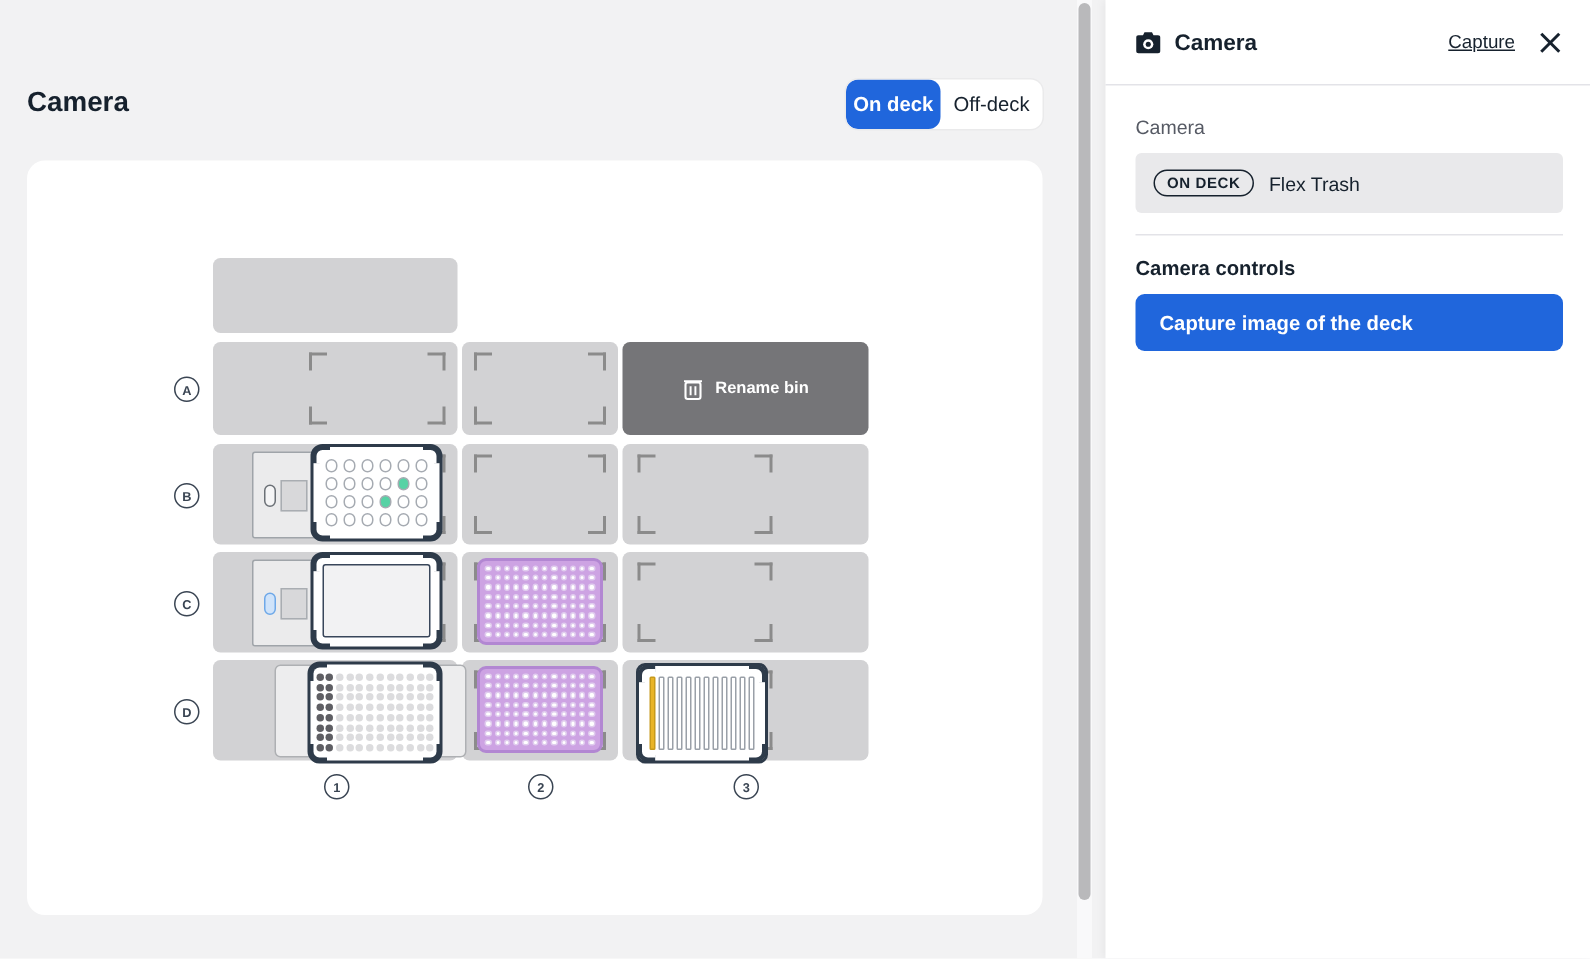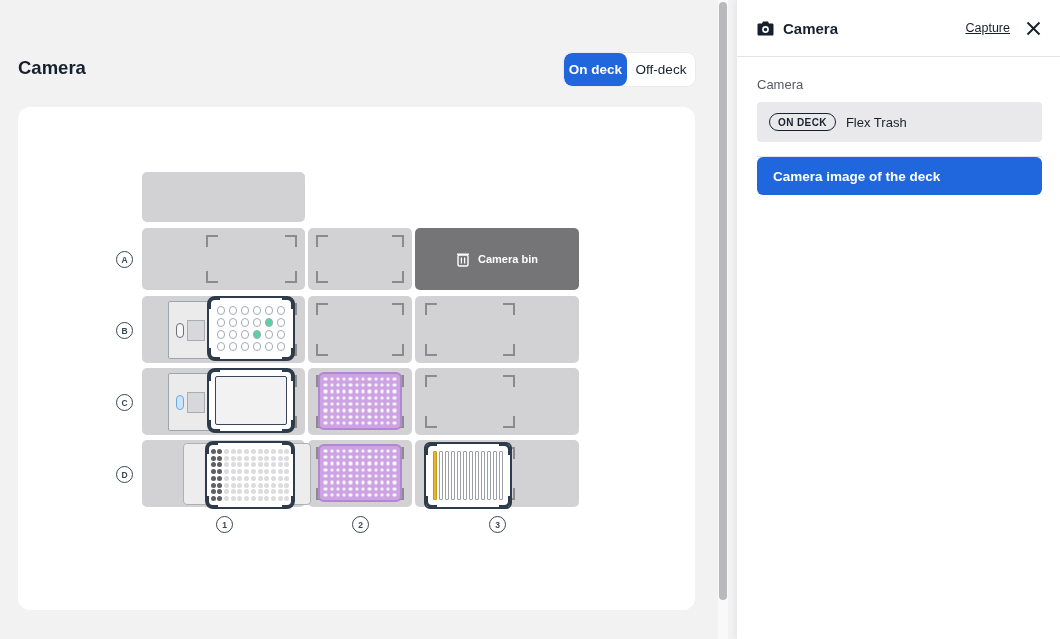--- a/index.html
+++ b/index.html
@@ -100,21 +100,21 @@
         <span class="bk bk-bl" style="left: 8px; bottom: 7px;"></span>
         <span class="bk bk-br" style="right: 8px; bottom: 7px;"></span>
       </div>
     <div class="trash">
       <svg width="14" height="16" viewBox="0 0 14 16">
         <rect x="2" y="4" width="10" height="11" rx="1.5" fill="none" stroke="#ffffff" stroke-width="1.4"></rect>
         <line x1="1" y1="3.2" x2="13" y2="3.2" stroke="#ffffff" stroke-width="1.4"></line>
         <line x1="5.4" y1="6.5" x2="5.4" y2="12.5" stroke="#ffffff" stroke-width="1.3"></line>
         <line x1="8.6" y1="6.5" x2="8.6" y2="12.5" stroke="#ffffff" stroke-width="1.3"></line>
       </svg>
-      <span>Camera bin</span>
+      <span>Rename bin</span>
     </div>
 
     <div class="slot" style="left:124px;top:189px;width:163px;height:67px;">
         <span class="bk bk-tl" style="left: 64px; top: 7px;"></span>
         <span class="bk bk-tr" style="right: 8px; top: 7px;"></span>
         <span class="bk bk-bl" style="left: 64px; bottom: 7px;"></span>
         <span class="bk bk-br" style="right: 8px; bottom: 7px;"></span>
       </div>
     <div class="slot" style="left:290px;top:189px;width:104px;height:67px;">
         <span class="bk bk-tl" style="left: 8px; top: 7px;"></span>
@@ -575,15 +575,16 @@
       </svg>
     </span>
   </div>
   <div class="panel-body">
     <div class="sec-label">Camera</div>
     <div class="device-box">
       <span class="badge">ON DECK</span>
       <span class="device-name">Flex Trash</span>
     </div>
     <hr class="hr2">
-    <button class="capture-btn">Camera image of the deck</button>
+    <div class="controls-heading">Camera controls</div>
+    <button class="capture-btn">Capture image of the deck</button>
   </div>
 </div>
 
 </body></html>

